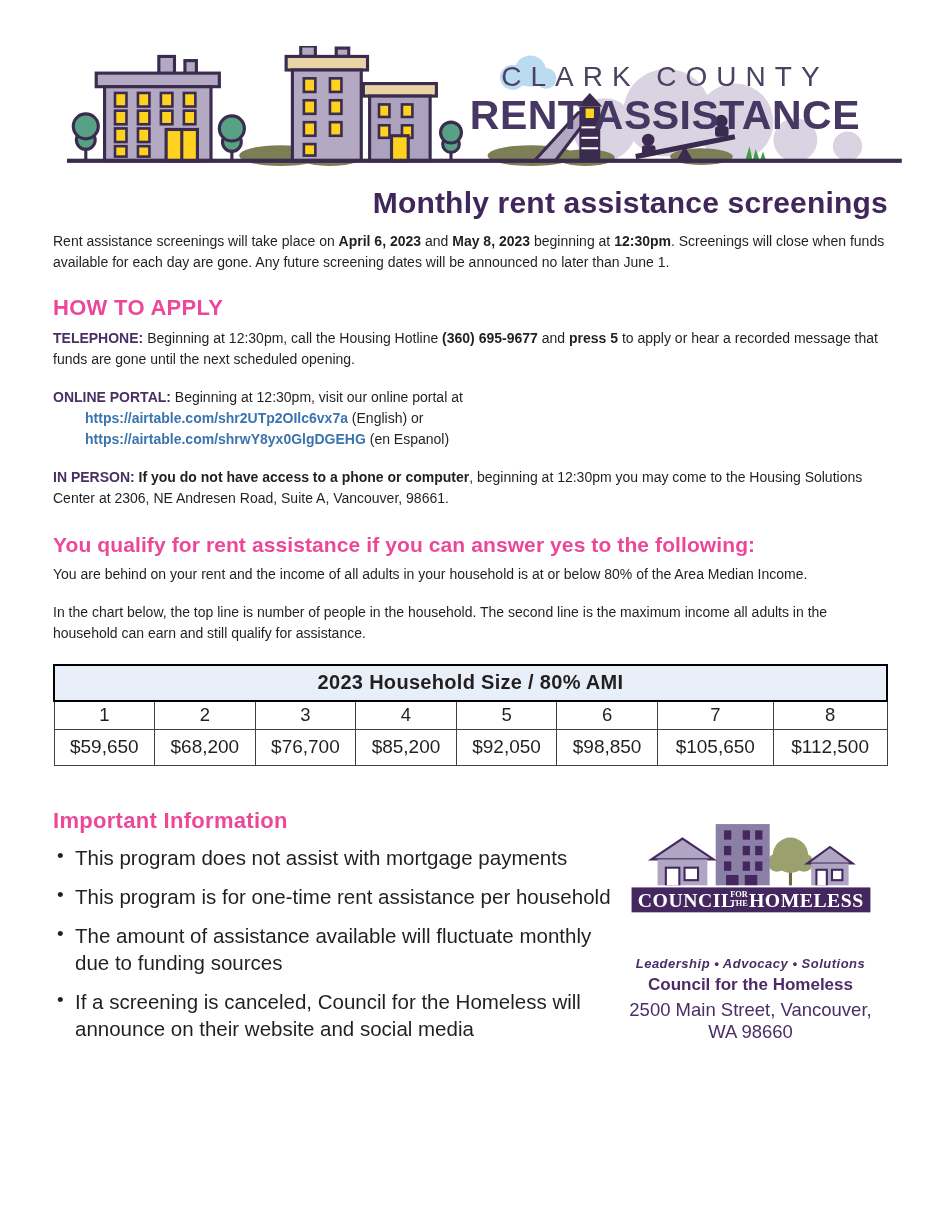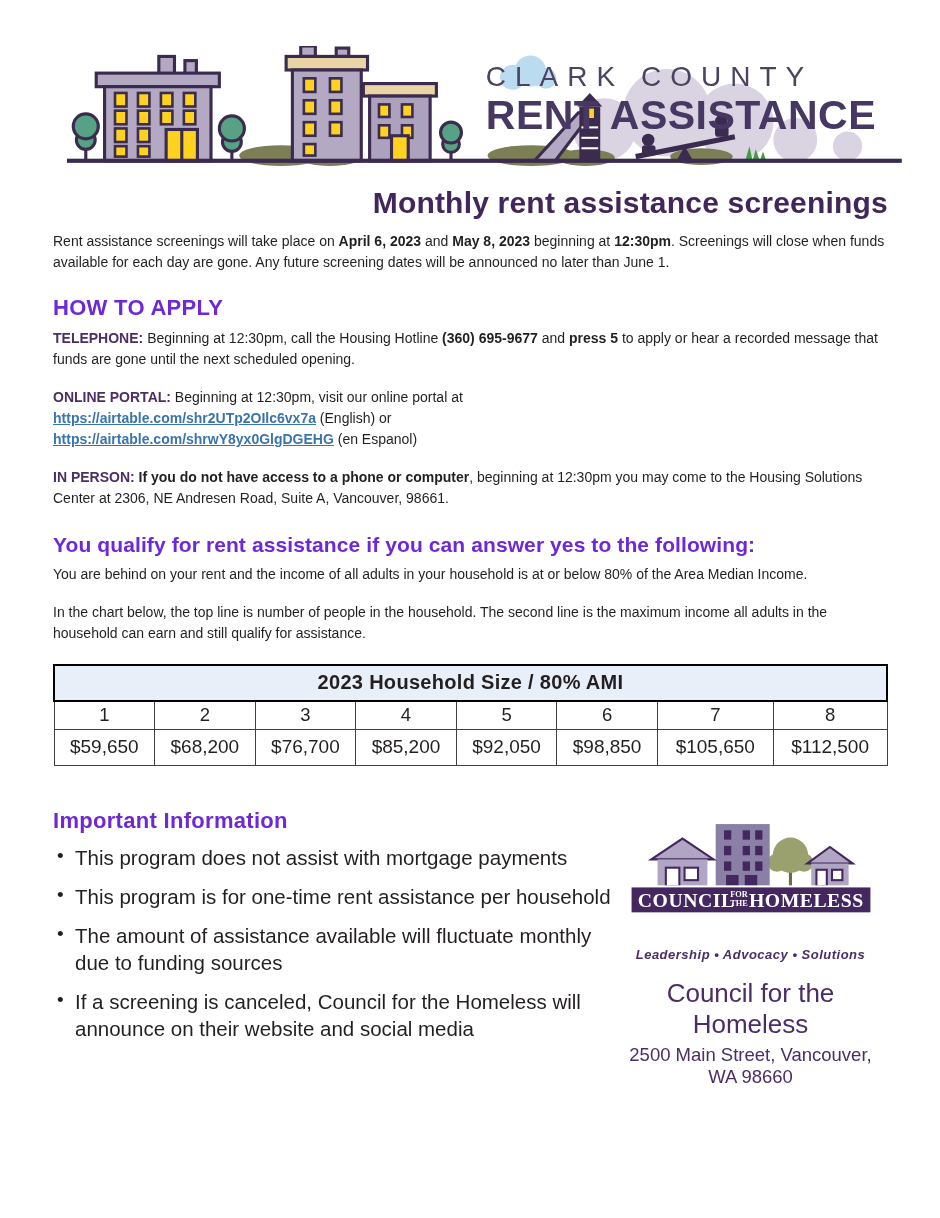--- a/index.html
+++ b/index.html
@@ -6,46 +6,46 @@
   html, body { background: #ffffff; }
   body { font-family: "Liberation Sans", sans-serif; color: #231f20; }
   .page {
     width: 940px; height: 1218px; margin: 0 auto; background: #fff;
     padding: 46px 52px 0 53px; position: relative; overflow: hidden;
   }
 
   
   .header { position: relative; height: 118px; }
   .header-illustration { position: absolute; left: 14px; bottom: -2px; width: 100%; height: 120px; }
-  .brand { position: absolute; right: 12px; top: 16px; text-align: left; }
+  .brand { position: absolute; right: 28px; top: 16px; text-align: center; }
   .brand-top {
     font-size: 28px; font-weight: 400; letter-spacing: 9px;
     color: #4c4263; line-height: 1.1;
   }
   .brand-bottom {
     font-size: 41px; font-weight: 700; letter-spacing: 0.5px;
     color: #473763; line-height: 1.05; margin-top: 1px;
   }
 
   
   .h1 {
     text-align: right; color: #40265a; font-size: 30px; font-weight: 700;
     margin: 22px 0 11px 0; letter-spacing: 0.2px;
   }
   p.body { font-size: 14px; line-height: 1.5; }
   .b { font-weight: 700; }
   .lbl { font-weight: 700; color: #4b2e63; }
   .h2 {
-    color: #6d28d9; font-size: 22px; font-weight: 700; letter-spacing: 0.3px;
+    color: #ec4899; font-size: 22px; font-weight: 700; letter-spacing: 0.3px;
     margin: 22px 0 7px 0;
   }
   .h2.qualify { font-size: 21px; letter-spacing: 0.1px; margin-top: 24px; }
   .para { margin-bottom: 17px; }
   .link {
-    color: #3a74ae; font-weight: 700; text-decoration: underline; cursor: pointer;
+    color: #3a74ae; font-weight: 700; cursor: pointer; margin-left: 32px;
   }
 
   
   table.ami {
     width: 100%; border-collapse: collapse; margin-top: 20px;
     font-family: "Liberation Sans", sans-serif;
   }
   table.ami th.title-cell {
     background: #e9eff8; border: 2px solid #000000; font-size: 20px;
     font-weight: 700; padding: 5px 0 6px 0; letter-spacing: 0.3px;
@@ -65,23 +65,23 @@
     font-size: 20.5px; line-height: 1.32; margin-bottom: 12px;
     padding-left: 22px; position: relative;
   }
   ul.bullets li::before {
     content: "\2022"; position: absolute; left: 4px; top: -1px; font-size: 19px;
   }
   .bottom-right { flex: 1; text-align: center; padding-top: 8px; }
   .cfth-logo { width: 270px; height: 120px; }
   .cfth-tagline {
     color: #4a2d66; font-size: 13px; font-weight: 700; font-style: italic;
-    margin-top: 7px; letter-spacing: 0.5px;
-  }
-  .cfth-name { color: #4a2d66; font-size: 26px; font-weight: 400; margin-top: 16px; }
+    margin-top: 16px; letter-spacing: 0.5px;
+  }
+  .cfth-name { color: #4a2d66; font-size: 17px; font-weight: 700; margin-top: 4px; }
   .cfth-address { color: #4a2d66; font-size: 18.5px; margin-top: 4px; }
 </style>
 </head>
 <body>
 
 <div class="page">
 
   <div class="header">
     <svg class="header-illustration" viewBox="0 0 800 115" preserveAspectRatio="xMinYMax meet" aria-hidden="true">
 

